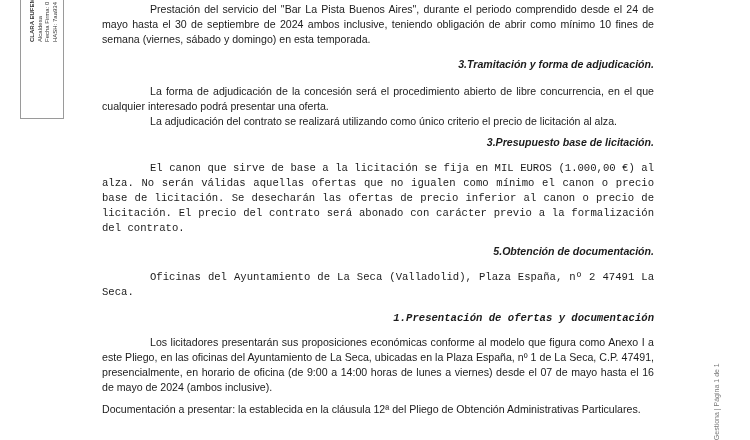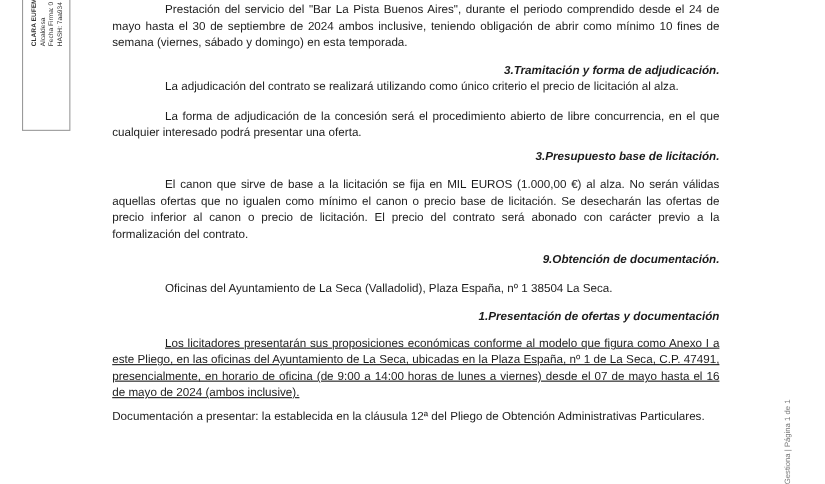--- a/index.html
+++ b/index.html
@@ -55,23 +55,23 @@
     font-weight: bold;
     font-style: italic;
     text-align: right;
     font-size: 10.6px;
     line-height: 15px;
   }
   .mt2  { margin-top: 2px  !important; }
   .mt6  { margin-top: 6px  !important; }
   .mt7  { margin-top: 7px  !important; }
   .mt8  { margin-top: 8px  !important; }
-  .mt9  { margin-top: 9px  !important; text-decoration: underline; }
+  .mt9  { margin-top: 9px  !important; }
   .mt10 { margin-top: 10px !important; }
-  .mt11 { margin-top: 11px !important; }
+  .mt11 { margin-top: 11px !important; font-family: Liberation Mono, monospace; }
   .mt12 { margin-top: 12px !important; }
   .mt13 { margin-top: 13px !important; }
 
   
   .footer-rotated {
     position: absolute;
     left: 712px; top: 446px;
     transform: rotate(-90deg);
     transform-origin: 0 0;
     font-size: 7px;
@@ -90,28 +90,28 @@
     <div class="stamp-line bold">CLARA EUFEM</div>
     <div class="stamp-line">Alcaldesa</div>
     <div class="stamp-line">Fecha Firma: 0</div>
     <div class="stamp-line">HASH: 7aa934</div>
   </div>
 
   <div class="content">
     <p class="body mt2">Prestación del servicio del "Bar La Pista Buenos Aires", durante el periodo comprendido desde el 24 de mayo hasta el 30 de septiembre de 2024 ambos inclusive, teniendo obligación de abrir como mínimo 10 fines de semana (viernes, sábado y domingo) en esta temporada.</p>
 
     <p class="heading mt10">3.Tramitación y forma de adjudicación.</p>
+    <p class="body mt12">La forma de adjudicación de la concesión será el procedimiento abierto de libre concurrencia, en el que cualquier interesado podrá presentar una oferta.</p>
     <p class="body">La adjudicación del contrato se realizará utilizando como único criterio el precio de licitación al alza.</p>
-    <p class="body mt12">La forma de adjudicación de la concesión será el procedimiento abierto de libre concurrencia, en el que cualquier interesado podrá presentar una oferta.</p>
 
     <p class="heading mt6">3.Presupuesto base de licitación.</p>
     <p class="body mt11">El canon que sirve de base a la licitación se fija en MIL EUROS (1.000,00 €) al alza. No serán válidas aquellas ofertas que no igualen como mínimo el canon o precio base de licitación. Se desecharán las ofertas de precio inferior al canon o precio de licitación. El precio del contrato será abonado con carácter previo a la formalización del contrato.</p>
 
-    <p class="heading mt8">9.Obtención de documentación.</p>
-    <p class="body mt11">Oficinas del Ayuntamiento de La Seca (Valladolid), Plaza España, nº 1 38504 La Seca.</p>
+    <p class="heading mt8">5.Obtención de documentación.</p>
+    <p class="body mt11">Oficinas del Ayuntamiento de La Seca (Valladolid), Plaza España, nº 2 47491 La Seca.</p>
 
     <p class="heading mt11">1.Presentación de ofertas y documentación</p>
     <p class="body mt9">Los licitadores presentarán sus proposiciones económicas conforme al modelo que figura como Anexo I a este Pliego, en las oficinas del Ayuntamiento de La Seca, ubicadas en la Plaza España, nº 1 de La Seca, C.P. 47491, presencialmente, en horario de oficina (de 9:00 a 14:00 horas de lunes a viernes) desde el 07 de mayo hasta el 16 de mayo de 2024 (ambos inclusive).</p>
     <p class="noindent mt7">Documentación a presentar: la establecida en la cláusula 12ª del Pliego de Obtención Administrativas Particulares.</p>
   </div>
 
   <div class="footer-rotated">o Gestiona | Página 1 de 1</div>
 
 </div>
 

